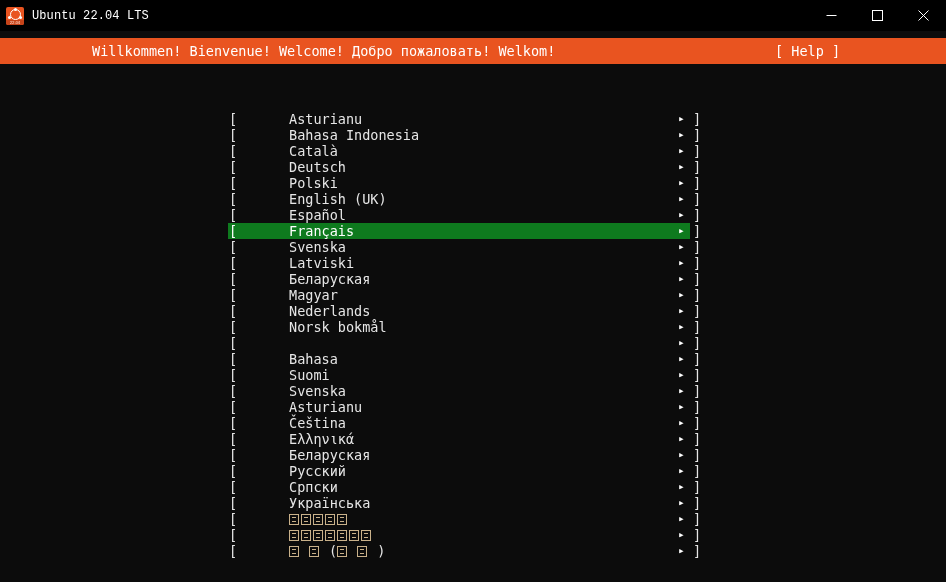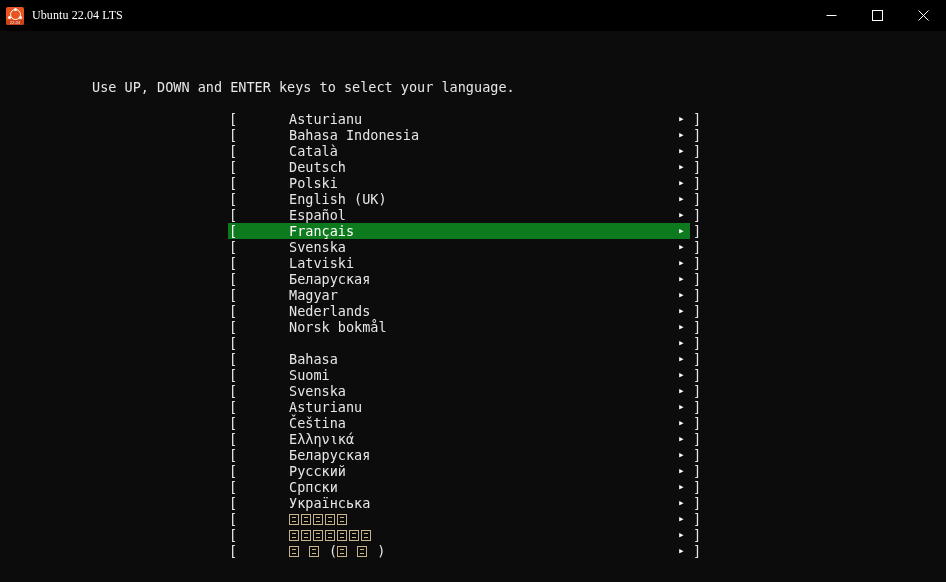--- a/index.html
+++ b/index.html
@@ -70,21 +70,21 @@
     color: #ffd9cb;
     font-size: 4px;
     line-height: 5px;
     text-align: center;
     font-family: "DejaVu Sans", "Liberation Sans", sans-serif;
     letter-spacing: -0.2px;
   }
   .tb-title {
     color: #ffffff;
     font-size: 12px;
-    font-family: Liberation Serif, serif;
+    font-family: Liberation Mono, monospace;
     letter-spacing: 0.1px;
     white-space: nowrap;
   }
   .tb-spacer { flex: 1 1 auto; }
   .tb-controls {
     display: flex;
     height: 31px;
   }
   .tb-btn {
     width: 46px;
@@ -249,22 +249,25 @@
       </div>
       <div class="tb-btn">
         <svg width="11" height="11" viewBox="0 0 11 11" aria-hidden="true">
             <line x1="0.5" y1="0.5" x2="10.5" y2="10.5" stroke="#ffffff" stroke-width="1"></line>
             <line x1="10.5" y1="0.5" x2="0.5" y2="10.5" stroke="#ffffff" stroke-width="1"></line>
           </svg>
       </div>
     </div>
   </div>
 
-
-  <div class="instruction">Use UP, DOWN and ENTER keys to select your language.</div>
+  <div class="headerbar">
+    <div class="header-welcome">Willkommen! Bienvenue! Welcome! Добро пожаловать! Welkom!</div>
+    <div class="header-help">[ Help ]</div>
+  </div>
+
 
   <div class="lang-list" id="lang-list">
       <div class="lang-row"><span class="lb">[</span><span class="label">Asturianu</span><span class="arrow">▸</span><span class="rb">]</span></div>
       <div class="lang-row"><span class="lb">[</span><span class="label">Bahasa Indonesia</span><span class="arrow">▸</span><span class="rb">]</span></div>
       <div class="lang-row"><span class="lb">[</span><span class="label">Català</span><span class="arrow">▸</span><span class="rb">]</span></div>
       <div class="lang-row"><span class="lb">[</span><span class="label">Deutsch</span><span class="arrow">▸</span><span class="rb">]</span></div>
       <div class="lang-row"><span class="lb">[</span><span class="label">Polski</span><span class="arrow">▸</span><span class="rb">]</span></div>
       <div class="lang-row"><span class="lb">[</span><span class="label">English (UK)</span><span class="arrow">▸</span><span class="rb">]</span></div>
       <div class="lang-row"><span class="lb">[</span><span class="label">Español</span><span class="arrow">▸</span><span class="rb">]</span></div>
       <div class="lang-row selected"><div class="hl"></div><span class="lb">[</span><span class="label">Français</span><span class="arrow">▸</span><span class="rb">]</span></div>

